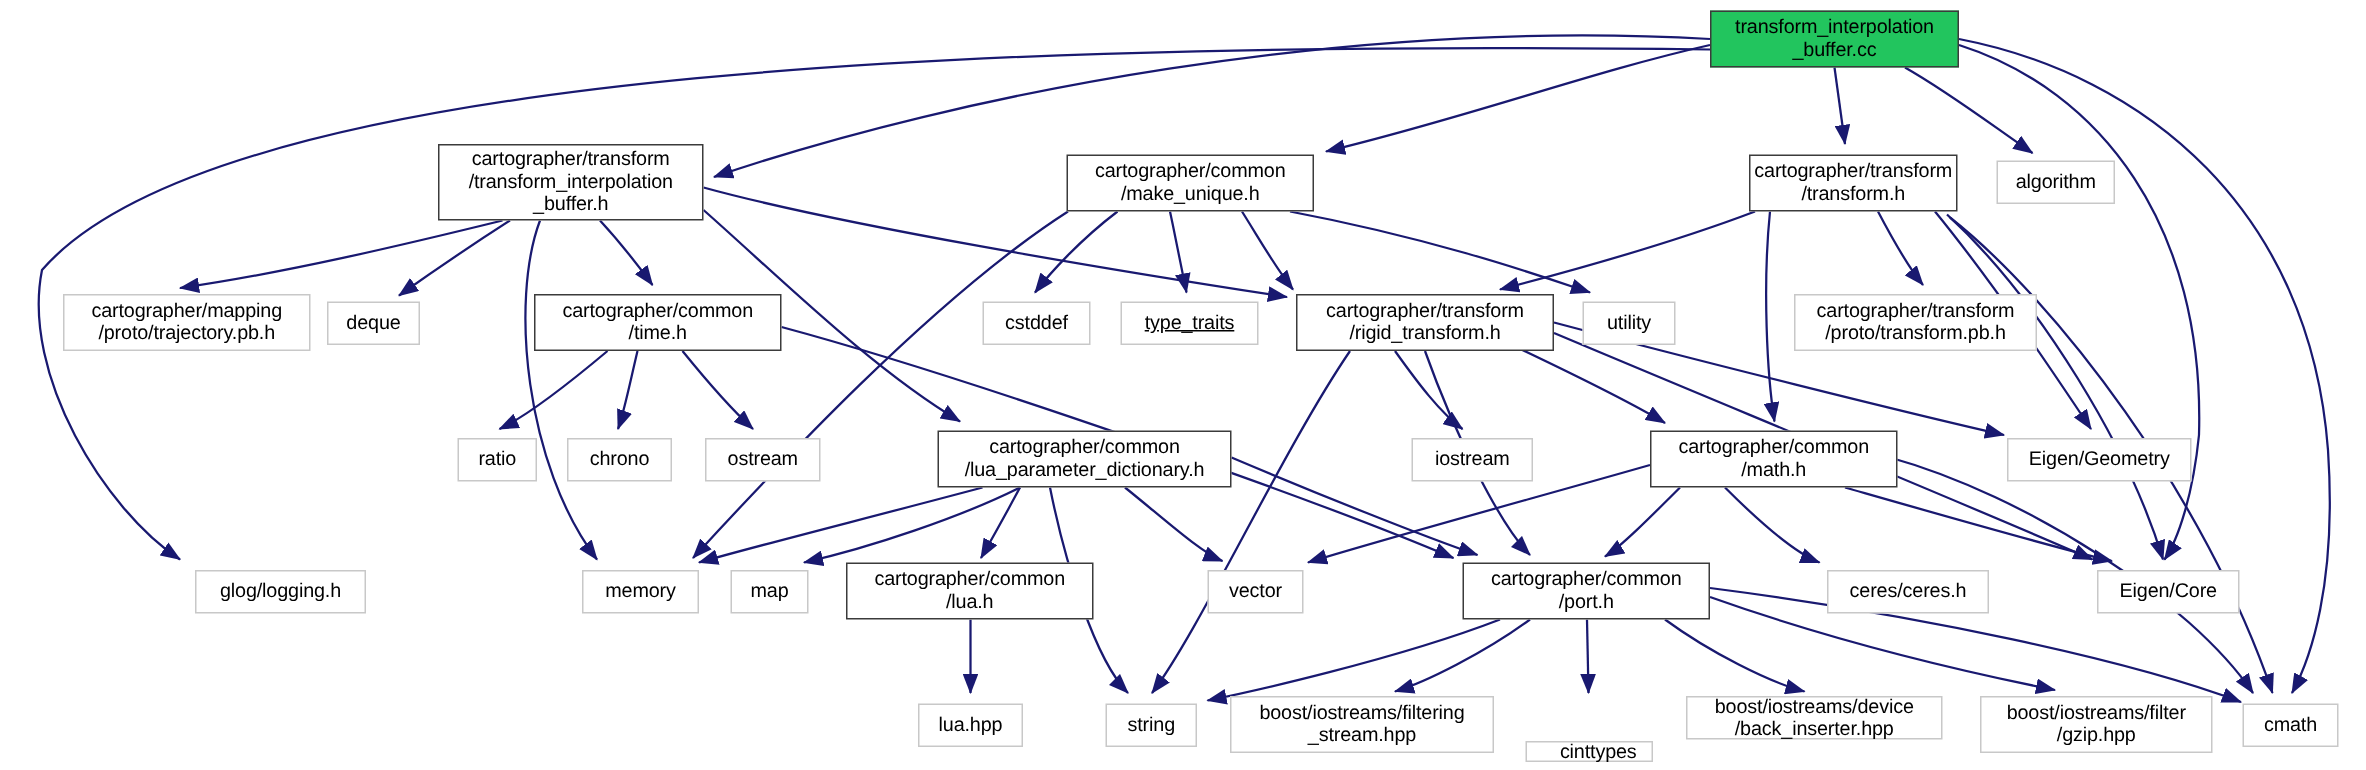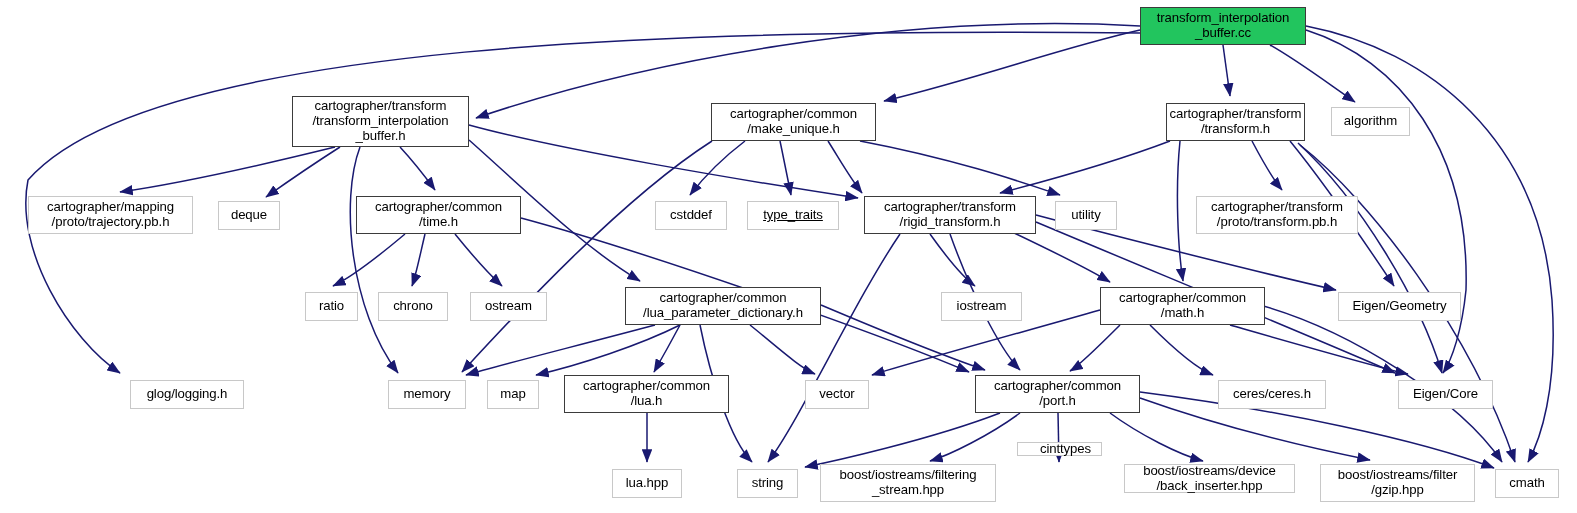--- a/index.html
+++ b/index.html
@@ -138,21 +138,21 @@
       <div class="node root" style="left: 1140px; top: 7px; width: 166px; height: 38px;"><span>transform_interpolation
 _buffer.cc</span></div>
       <div class="node local" style="left: 292px; top: 96px; width: 177px; height: 51px;"><span>cartographer/transform
 /transform_interpolation
 _buffer.h</span></div>
       <div class="node local" style="left: 711px; top: 103px; width: 165px; height: 38px;"><span>cartographer/common
 /make_unique.h</span></div>
       <div class="node local" style="left: 1166px; top: 103px; width: 139px; height: 38px;"><span>cartographer/transform
 /transform.h</span></div>
       <div class="node external" style="left: 1331px; top: 107px; width: 79px; height: 29px;"><span>algorithm</span></div>
-      <div class="node external" style="left: 28px; top: 196px; width: 165px; height: 38px;"><span>cartographer/mapping
+      <div class="node external" style="left: 42px; top: 196px; width: 165px; height: 38px;"><span>cartographer/mapping
 /proto/trajectory.pb.h</span></div>
       <div class="node external" style="left: 218px; top: 201px; width: 62px; height: 29px; text-align: right;"><span>deque</span></div>
       <div class="node local" style="left: 356px; top: 196px; width: 165px; height: 38px;"><span>cartographer/common
 /time.h</span></div>
       <div class="node external" style="left: 655px; top: 201px; width: 72px; height: 29px;"><span>cstddef</span></div>
       <div class="node external" style="left: 747px; top: 201px; width: 92px; height: 29px; text-decoration: underline;"><span>type_traits</span></div>
       <div class="node local" style="left: 864px; top: 196px; width: 172px; height: 38px;"><span>cartographer/transform
 /rigid_transform.h</span></div>
       <div class="node external" style="left: 1055px; top: 201px; width: 62px; height: 29px;"><span>utility</span></div>
       <div class="node external" style="left: 1196px; top: 196px; width: 162px; height: 38px;"><span>cartographer/transform
@@ -173,20 +173,20 @@
 /lua.h</span></div>
       <div class="node external" style="left: 805px; top: 380px; width: 64px; height: 29px;"><span>vector</span></div>
       <div class="node local" style="left: 975px; top: 375px; width: 165px; height: 38px;"><span>cartographer/common
 /port.h</span></div>
       <div class="node external" style="left: 1218px; top: 380px; width: 108px; height: 29px;"><span>ceres/ceres.h</span></div>
       <div class="node external" style="left: 1398px; top: 380px; width: 95px; height: 29px;"><span>Eigen/Core</span></div>
       <div class="node external" style="left: 612px; top: 469px; width: 70px; height: 29px;"><span>lua.hpp</span></div>
       <div class="node external" style="left: 737px; top: 469px; width: 61px; height: 29px;"><span>string</span></div>
       <div class="node external" style="left: 820px; top: 464px; width: 176px; height: 38px;"><span>boost/iostreams/filtering
 _stream.hpp</span></div>
-      <div class="node external" style="left: 1017px; top: 442px; width: 85px; height: 14px; padding-left: 12px;"><span>cinttypes</span></div>
+      <div class="node external" style="left: 1017px; top: 494px; width: 85px; height: 14px; padding-left: 12px;"><span>cinttypes</span></div>
       <div class="node external" style="left: 1124px; top: 464px; width: 171px; height: 29px;"><span>boost/iostreams/device
 /back_inserter.hpp</span></div>
       <div class="node external" style="left: 1320px; top: 464px; width: 155px; height: 38px;"><span>boost/iostreams/filter
 /gzip.hpp</span></div>
       <div class="node external" style="left: 1495px; top: 469px; width: 64px; height: 29px;"><span>cmath</span></div>
     </div>
 </div>
 
 </body></html>

